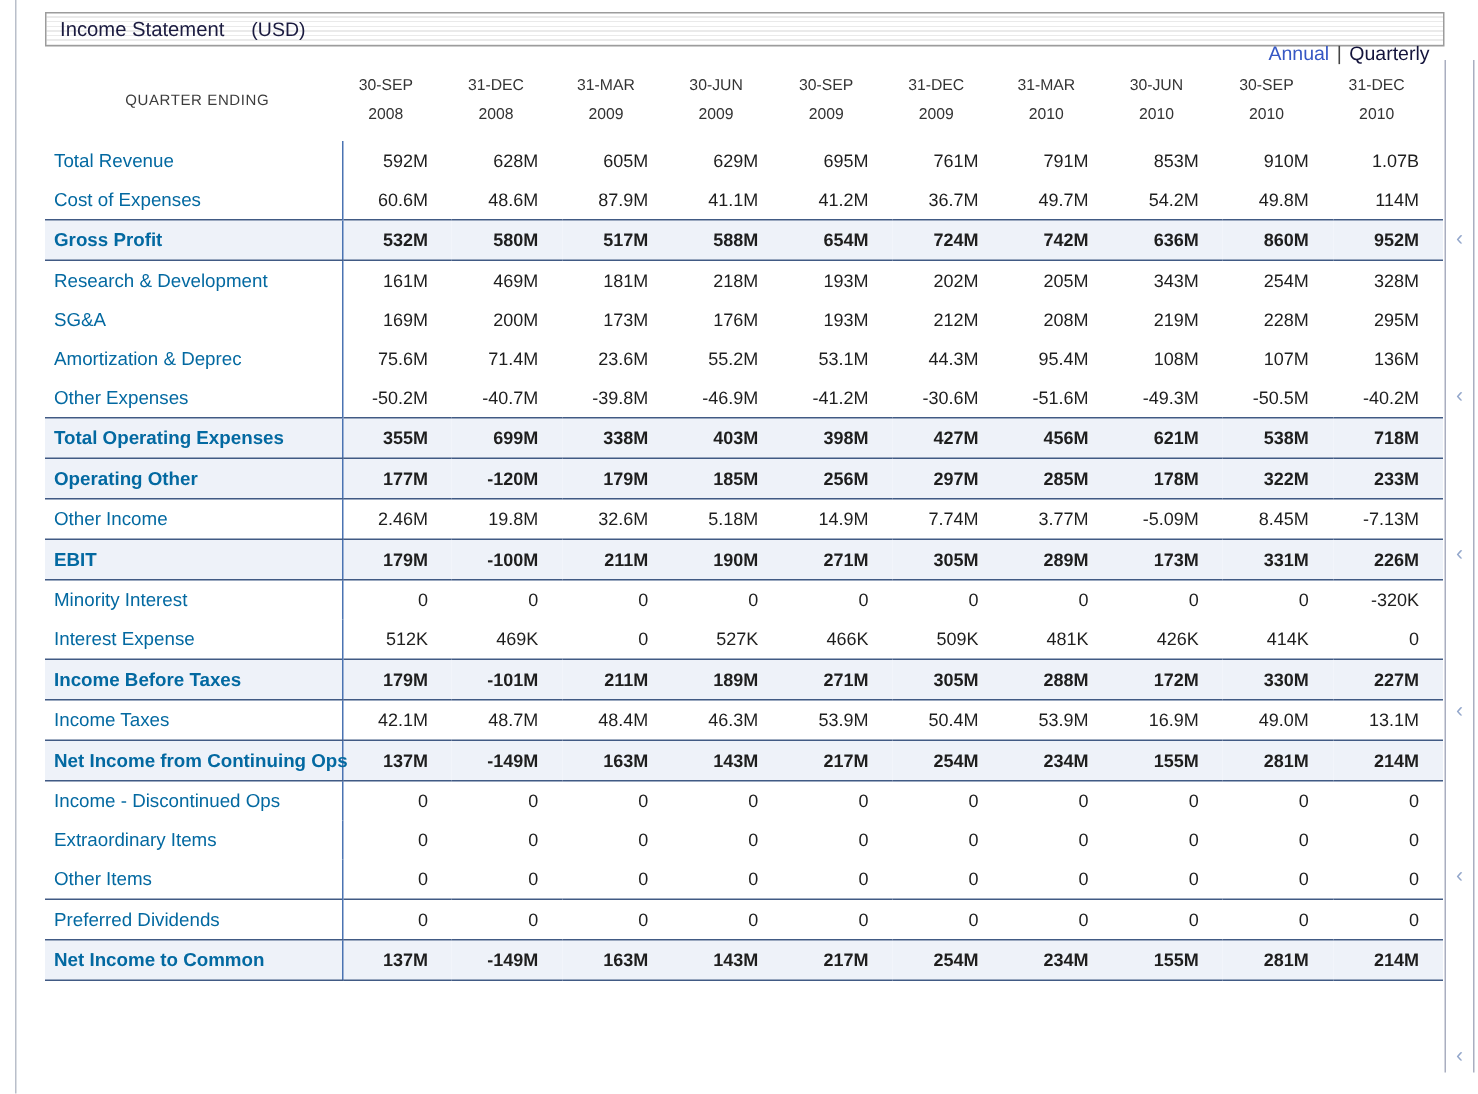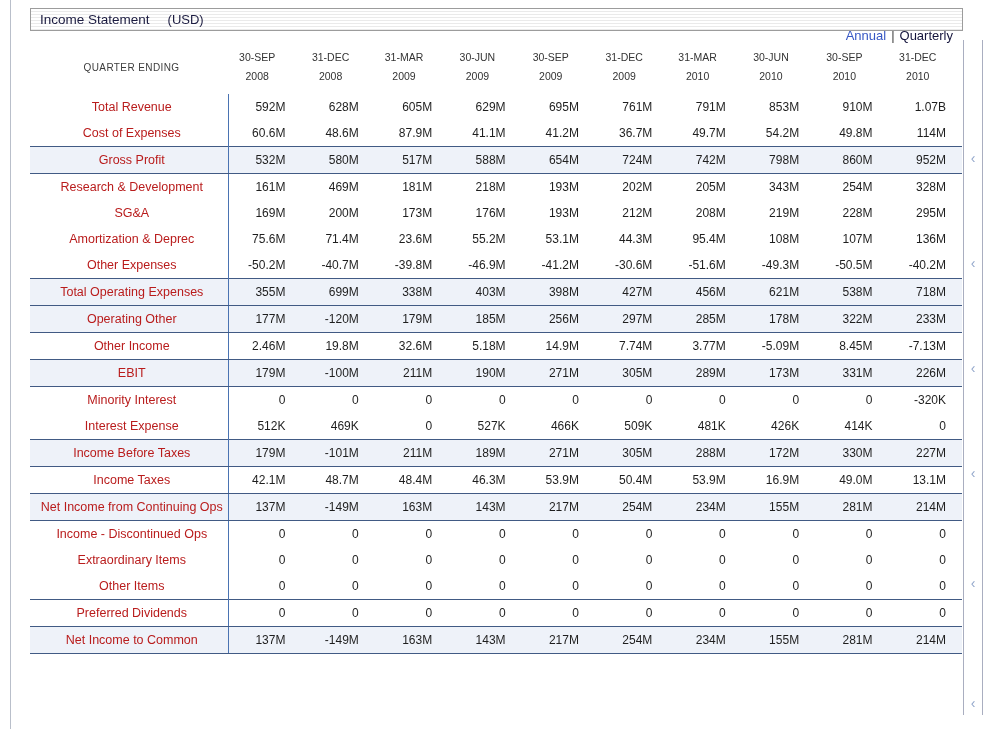--- a/index.html
+++ b/index.html
@@ -35,24 +35,24 @@
 
   thead th{height:52px;vertical-align:middle;font-weight:normal;}
   th.quarter-ending{
     text-align:center;padding-left:6px;font-size:10px;color:#3c3c3c;letter-spacing:.4px;
   }
   th.date-head{text-align:right;padding-right:16px;font-size:10.5px;color:#333;}
   th.date-head .dh-month,th.date-head .dh-year{display:block;line-height:19px;text-align:center;}
 
   tbody td{height:26px;font-size:12px;color:#1e1e1e;text-align:right;padding:0 16px 0 0;white-space:nowrap;}
   tbody td.row-label{
-    text-align:center;padding:0 0 0 6px;font-size:12.5px;color:#b91c1c;
+    text-align:left;padding:0 0 0 6px;font-size:12.5px;color:#0369a1;
     border-right:1px solid #4a73b2;cursor:pointer;
   }
-  tr.subtotal{background:#eef2f9;}
+  tr.subtotal{background:#eef2f9;font-weight:bold;}
   tr.subtotal td,tr.bordered td{border-top:1px solid #415a84;border-bottom:1px solid #415a84;}
 
   
   .right-rail{
     position:absolute;left:963px;top:40px;width:18px;height:675px;
     border-left:1px solid #a9aec0;border-right:1px solid #a9aec0;background:#ffffff;
   }
   .rail-chevron{
     position:absolute;left:3px;width:12px;height:16px;line-height:16px;
     color:#93a7cb;font-size:14px;text-align:center;cursor:pointer;user-select:none;
@@ -163,21 +163,21 @@
       </tr>
       <tr class="subtotal">
         <td class="row-label">Gross Profit</td>
         <td>532M</td>
         <td>580M</td>
         <td>517M</td>
         <td>588M</td>
         <td>654M</td>
         <td>724M</td>
         <td>742M</td>
-        <td>798M</td>
+        <td>636M</td>
         <td>860M</td>
         <td>952M</td>
       </tr>
       <tr class="plain">
         <td class="row-label">Research &amp; Development</td>
         <td>161M</td>
         <td>469M</td>
         <td>181M</td>
         <td>218M</td>
         <td>193M</td>

